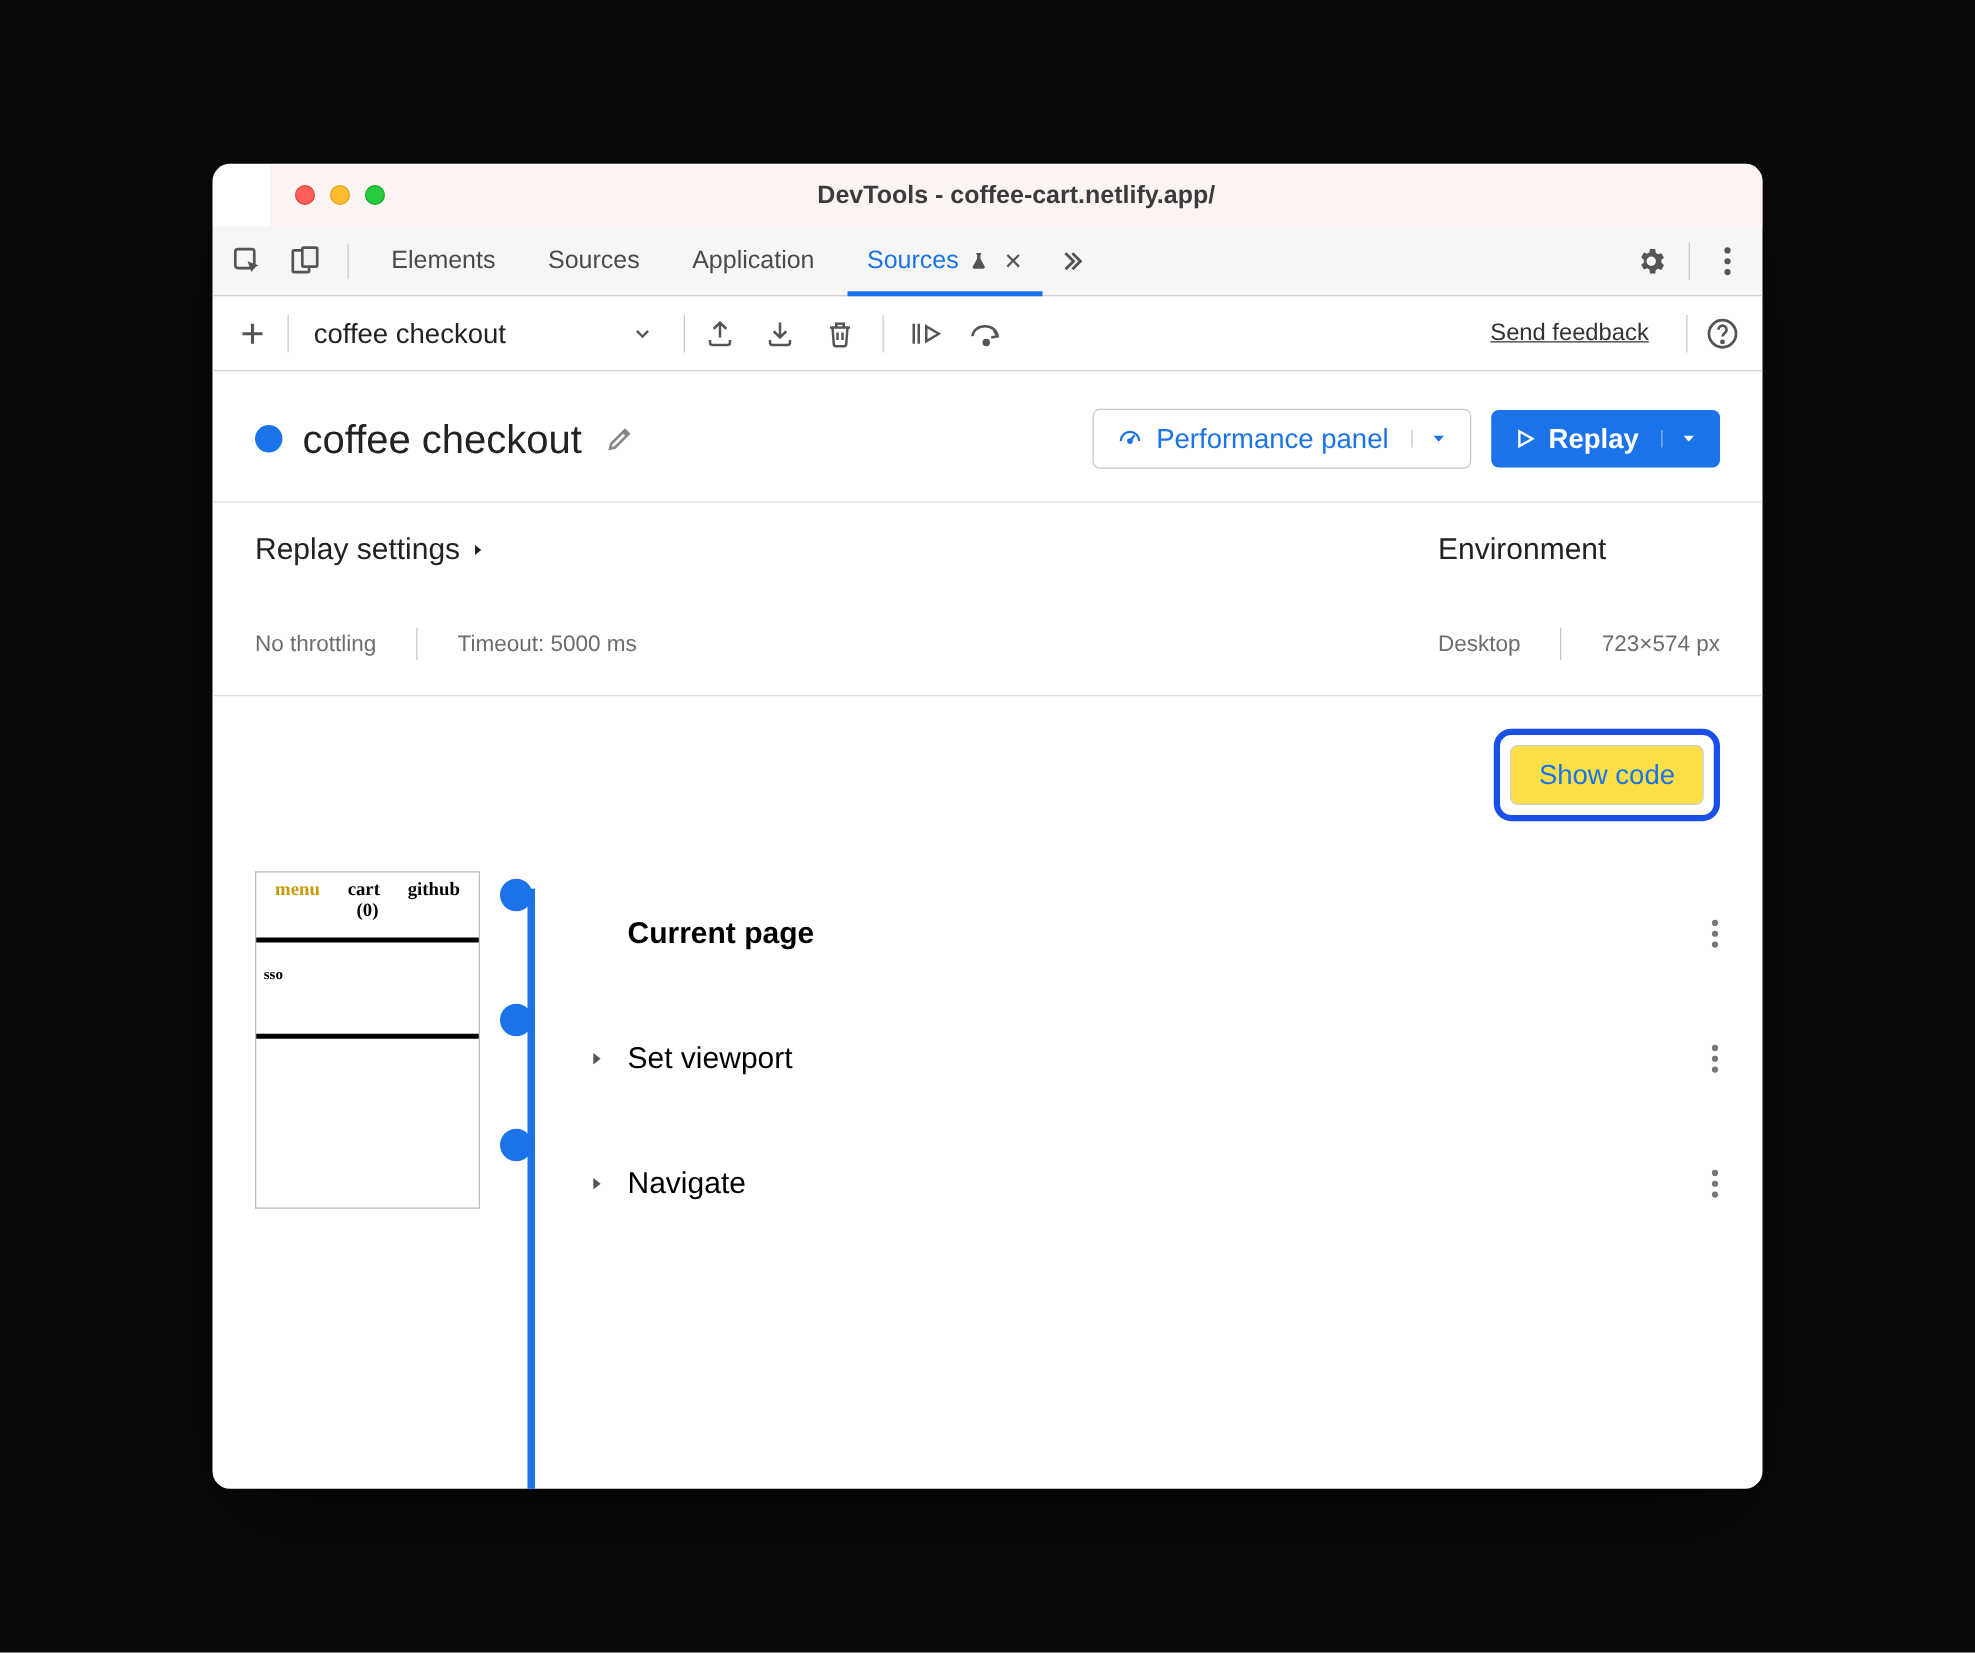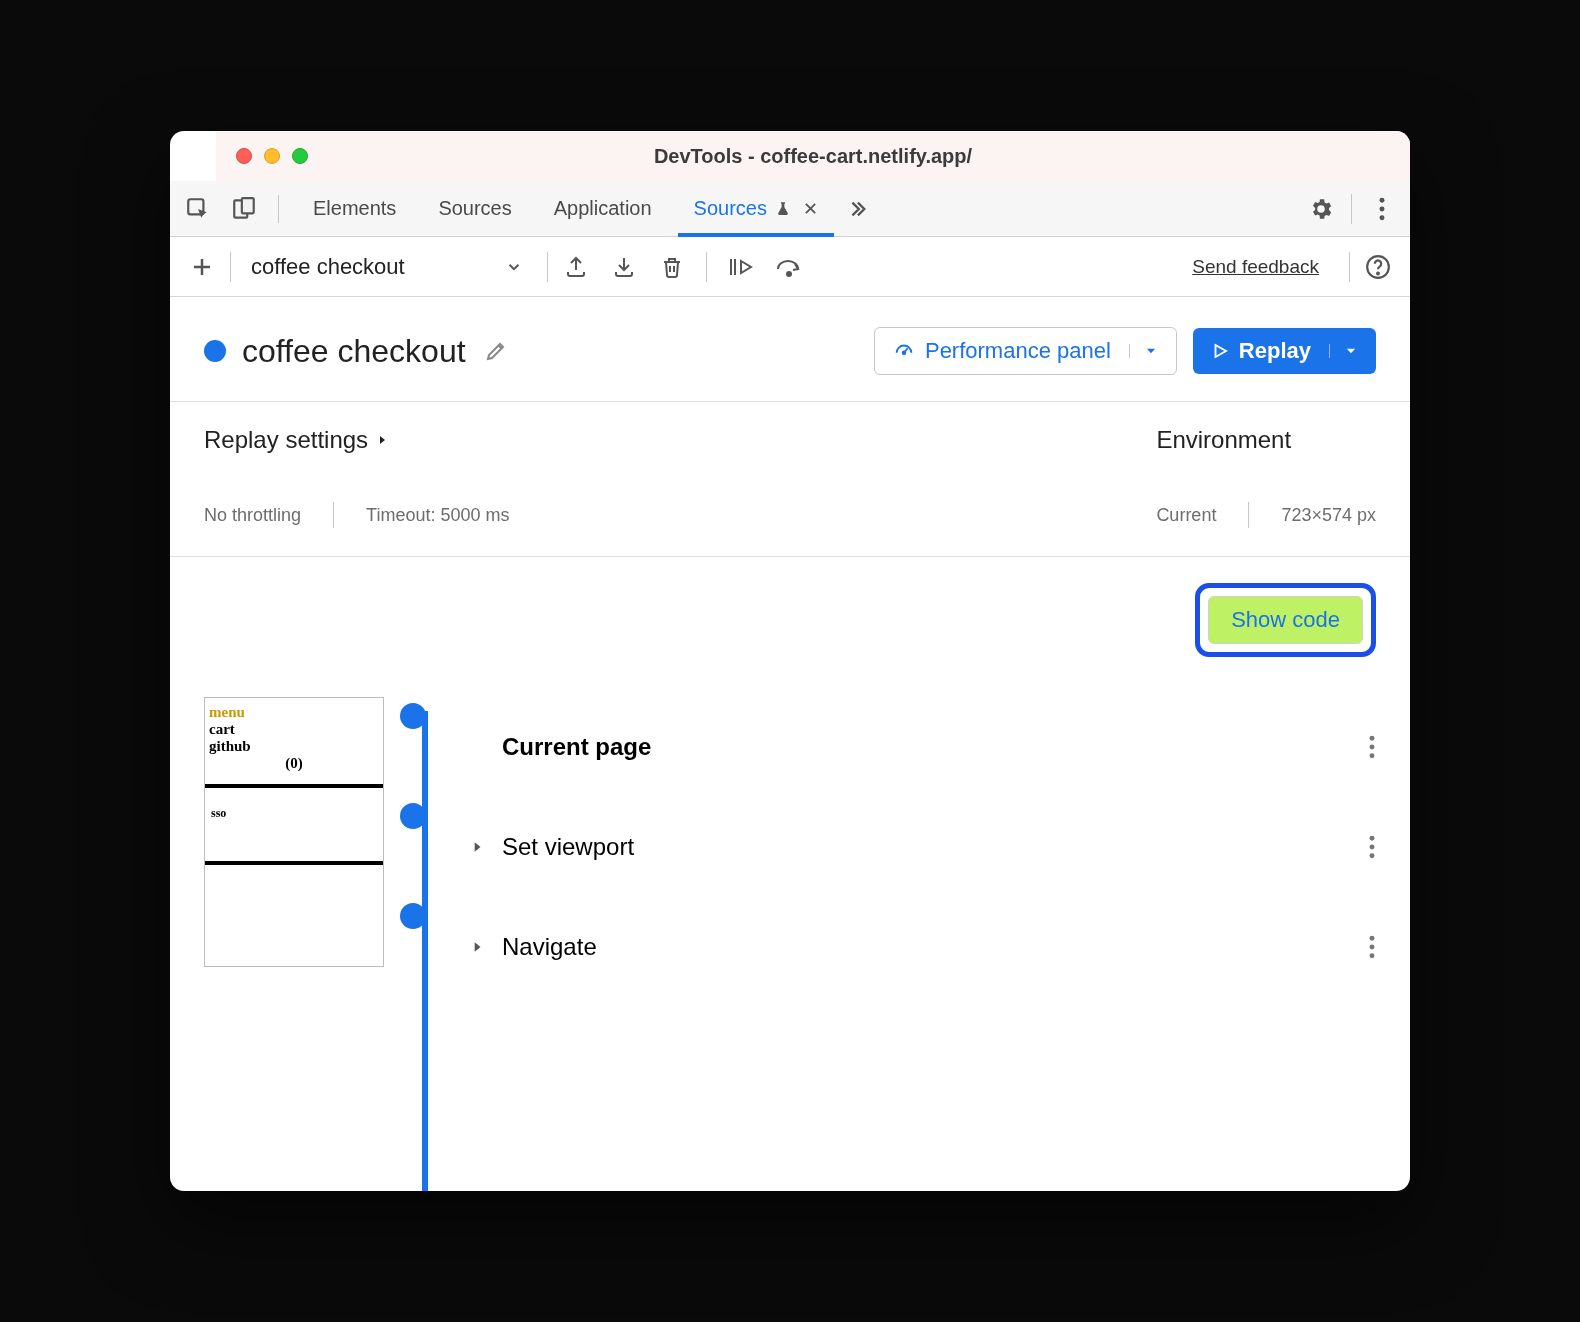--- a/index.html
+++ b/index.html
@@ -125,29 +125,29 @@
   .showcode-row { padding: 26px 34px 40px; display:flex; }
   .showcode-wrap {
     margin-left:auto;
     border: 5px solid #1a4fe8;
     border-radius: 14px;
     padding: 8px;
   }
   .showcode-btn {
     border:1px solid #d0d0d0; border-radius:6px;
     color:#1a73e8; font-size:22px; font-weight:500;
-    padding:10px 22px; background:#bef264; cursor:pointer;
+    padding:10px 22px; background:#fde047; cursor:pointer;
   }
   
   .steps { display:flex; padding: 0 34px 40px; gap: 26px; flex:1; position:relative;}
   .thumb {
     width: 180px; height: 270px; border:1px solid #bdbdbd; background:#fff; flex:0 0 auto;
     display:flex; flex-direction:column; font-family: Georgia, serif;
   }
-  .thumb .trow { display:flex; justify-content:space-around; padding:6px 4px 2px; font-size:15px;flex-direction:column;}
+  .thumb .trow { display:flex; justify-content:space-around; padding:6px 4px 2px; font-size:15px;}
   .thumb .trow .tmenu{ color:#c79a05; font-weight:bold;}
   .thumb .trow .tcart, .thumb .trow .tgh{ color:#000; font-weight:bold;}
   .thumb .tcount { text-align:center; font-size:15px; font-weight:bold; margin-top:-2px;}
   .thumb .tsep { height:4px; background:#000; margin:12px 0 0;}
   .thumb .tsso { padding:18px 6px 0; font-weight:bold; font-size:12px;}
   .timeline { width:6px; background:#1a73e8; position:absolute; left: 252px; top:14px; bottom:-40px;}
   .steps-list { flex:1; padding-left: 60px; display:flex; flex-direction:column;}
   .step { display:flex; align-items:center; gap:18px; position:relative; height:100px;justify-content:space-between;}
   .step .bullet { width:26px; height:26px; border-radius:50%; background:#1a73e8; position:absolute; left:-70px; top:6px;}
   .step .chev { width:14px; color:#555;}
@@ -327,21 +327,21 @@
         <span>No throttling</span>
         <div class="subsep"></div>
         <span>Timeout: 5000 ms</span>
       </div>
     </div>
     <div class="col rightcol">
       <div class="heading">
         <span>Environment</span>
       </div>
       <div class="subrow">
-        <span>Current</span>
+        <span>Desktop</span>
         <div class="subsep"></div>
         <span>723×574 px</span>
       </div>
     </div>
   </div>
 
   <div class="showcode-row">
     <div class="showcode-wrap">
       <button class="showcode-btn">Show code</button>
     </div>

